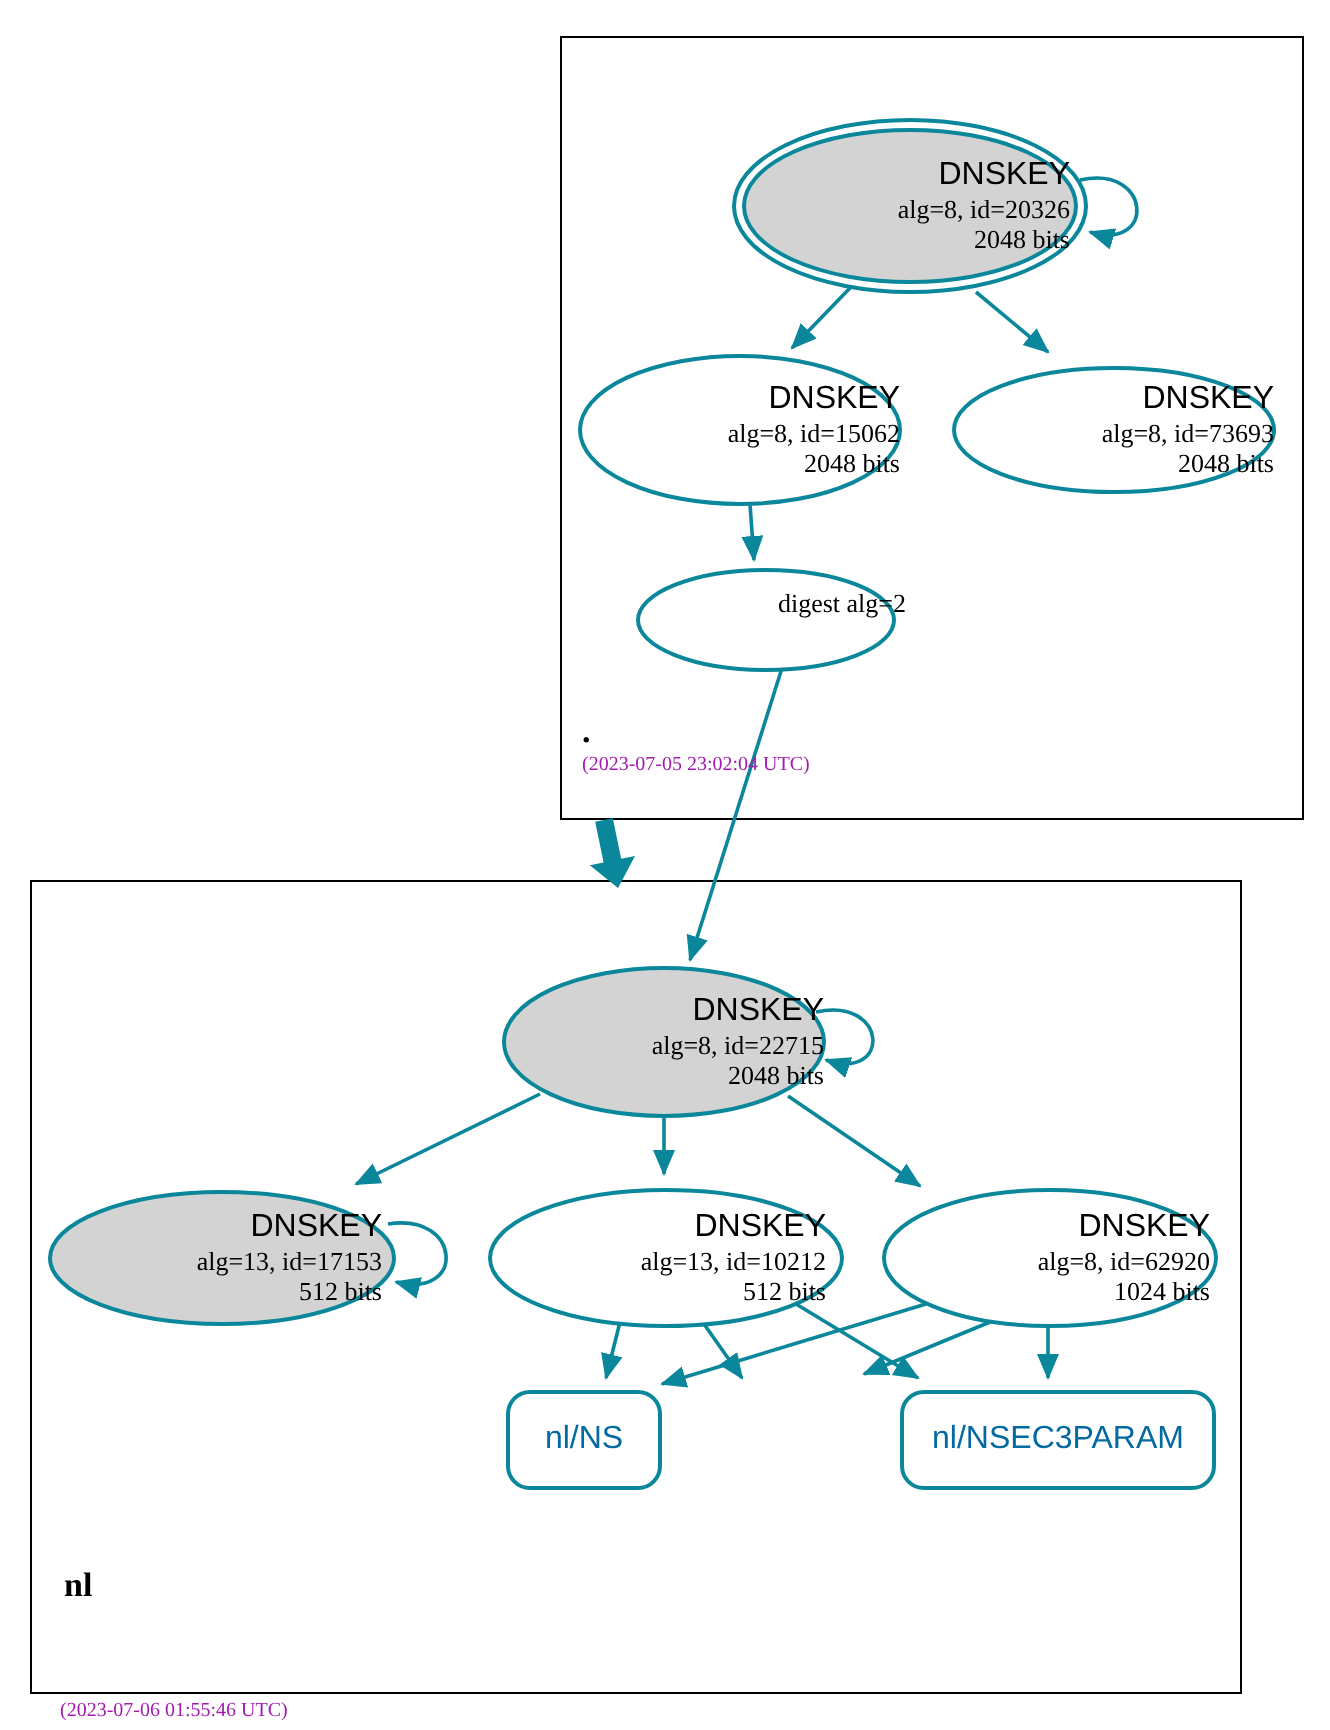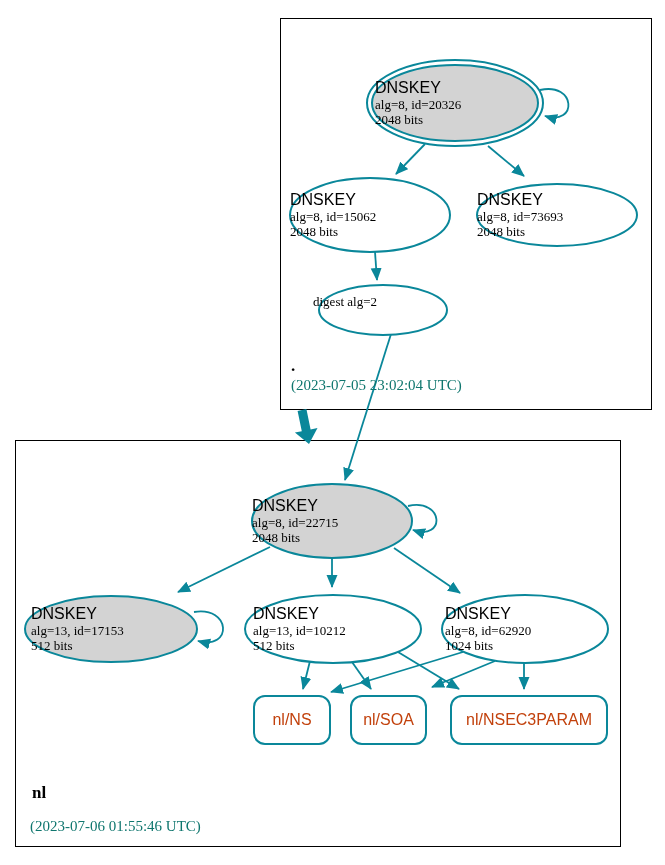--- a/index.html
+++ b/index.html
@@ -1,29 +1,29 @@
 <!DOCTYPE html>
 <html><head>
 <meta charset="utf-8">
 <style>
   html,body{margin:0;padding:0;background:#ffffff;}
   #canvas{position:relative;width:665px;height:865px;background:#ffffff;overflow:hidden;
           font-family:"Liberation Sans",sans-serif;}
   .zone-box{position:absolute;border:1px solid #000;background:transparent;z-index:1;}
   #graph-svg{position:absolute;left:0;top:0;z-index:2;}
-  .node-label{position:absolute;z-index:3;text-align:left;pointer-events:none;color:#000;}
+  .node-label{position:absolute;z-index:3;text-align:right;pointer-events:none;color:#000;}
   .node-title{display:block;font-family:"Liberation Sans",sans-serif;font-size:16px;line-height:18px;}
   .node-detail{display:block;font-family:"Liberation Serif",serif;font-size:13px;line-height:15px;}
   .rrset-rect{position:absolute;z-index:3;border:2px solid #0a879a;border-radius:12px;
               background:#fff;display:flex;align-items:center;justify-content:center;
-              font-family:"Liberation Sans",sans-serif;font-size:16px;color:#c2410c;}
+              font-family:"Liberation Sans",sans-serif;font-size:16px;color:#0369a1;}
   .zone-name{position:absolute;z-index:3;font-family:"Liberation Serif",serif;font-weight:bold;
              font-size:17px;color:#000;pointer-events:none;}
-  .zone-ts{position:absolute;z-index:3;font-family:"Liberation Serif",serif;font-size:15px;
-           color:#0f766e;pointer-events:none;}
+  .zone-ts{position:absolute;z-index:3;font-family:"Liberation Serif",serif;font-size:10px;
+           color:#a21caf;pointer-events:none;}
   ellipse{stroke:#0a879a;stroke-width:2;}
   .edge{stroke:#0a879a;stroke-width:1.8;fill:none;}
 </style>
 </head>
 <body>
 
 <div id="canvas">
 
   <div class="zone-box" style="left:280px;top:18px;width:370px;height:390px;"></div>
   <div class="zone-box" style="left:15px;top:440px;width:604px;height:405px;"></div>
@@ -104,25 +104,22 @@
   </div>
   <div class="node-label" style="left:445px;top:605px;width:160px;">
     <span class="node-title">DNSKEY</span>
     <span class="node-detail">alg=8, id=62920</span>
     <span class="node-detail">1024 bits</span>
   </div>
 
   <div class="rrset-rect" style="left:253px;top:695px;width:74px;height:46px;">
     <span>nl/NS</span>
   </div>
-  <div class="rrset-rect" style="left:350px;top:695px;width:73px;height:46px;">
-    <span>nl/SOA</span>
-  </div>
   <div class="rrset-rect" style="left:450px;top:695px;width:154px;height:46px;">
     <span>nl/NSEC3PARAM</span>
   </div>
 
   <div class="zone-name" style="left:291px;top:356px;">.</div>
   <div class="zone-ts" style="left:291px;top:377px;">(2023-07-05 23:02:04 UTC)</div>
   <div class="zone-name" style="left:32px;top:783px;">nl</div>
-  <div class="zone-ts" style="left:30px;top:818px;">(2023-07-06 01:55:46 UTC)</div>
+  <div class="zone-ts" style="left:30px;top:850px;">(2023-07-06 01:55:46 UTC)</div>
 
 </div>
 
 </body></html>

